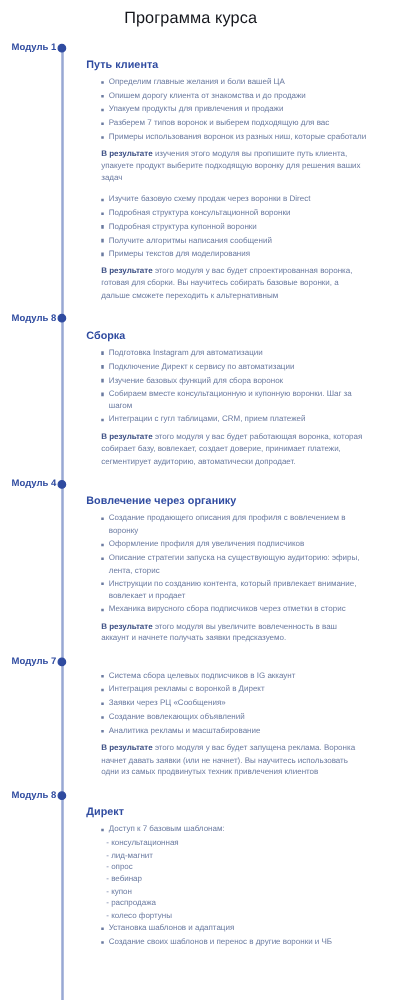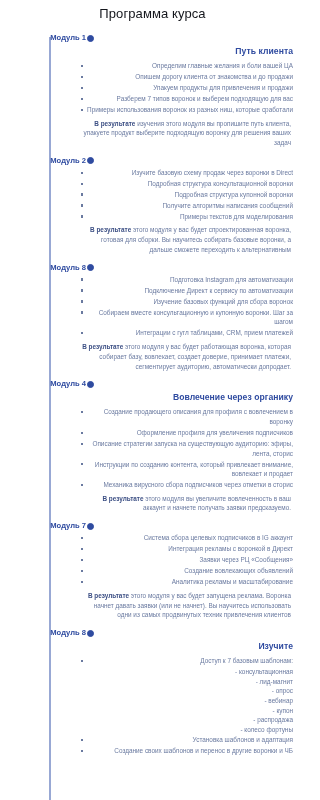--- a/index.html
+++ b/index.html
@@ -54,21 +54,20 @@
   .module {
     position: relative;
     display: block;
     padding: 0 6px 0 0;
     margin-bottom: 7px;
   }
 
   .module-head {
     position: relative;
     min-height: 13px;
-    margin-left: 41px;
   }
 
   .module-label {
     position: absolute;
     left: 0;
     top: 0;
     width: 45px;
     text-align: right;
     font-size: 7.6px;
     font-weight: bold;
@@ -84,21 +83,20 @@
     width: 7px;
     height: 7px;
     border-radius: 50%;
     background: #2f4ba0;
     border: 1px solid #2f4ba0;
   }
 
   .module-body {
     margin-left: 69px;
     padding-right: 6px;
-    text-align: right;
   }
 
   .module-title {
     font-size: 8.6px;
     font-weight: bold;
     color: #2f4ba0;
     line-height: 12px;
     margin: 0 0 4px 0;
     letter-spacing: 0.05px;
   }
@@ -175,41 +173,38 @@
             <li>Определим главные желания и боли вашей ЦА</li>
             <li>Опишем дорогу клиента от знакомства и до продажи</li>
             <li>Упакуем продукты для привлечения и продажи</li>
             <li>Разберем 7 типов воронок и выберем подходящую для вас</li>
             <li>Примеры использования воронок из разных ниш, которые сработали</li>
           </ul>
           <div class="result"><span class="result-lead">В результате</span><span> изучения этого модуля вы пропишите путь клиента, упакуете продукт выберите подходящую воронку для решения ваших задач</span></div>
         </div>
       </div>
       <div class="module">
-        <div class="module-head">
-          <div class="module-label">Модуль 2</div>
-          <div class="module-dot"></div>
-        </div>
         <div class="module-body">
           <ul class="bullets">
             <li>Изучите базовую схему продаж через воронки в Direct</li>
             <li>Подробная структура консультационной воронки</li>
             <li>Подробная структура купонной воронки</li>
             <li>Получите алгоритмы написания сообщений</li>
             <li>Примеры текстов для моделирования</li>
           </ul>
           <div class="result"><span class="result-lead">В результате</span><span> этого модуля у вас будет спроектированная воронка, готовая для сборки. Вы научитесь собирать базовые воронки, а дальше сможете переходить к альтернативным</span></div>
         </div>
       </div>
       <div class="module">
         <div class="module-head">
           <div class="module-label">Модуль 8</div>
           <div class="module-dot"></div>
         </div>
         <div class="module-body">
+          <div class="module-title">Сборка</div>
           <ul class="bullets">
             <li>Подготовка Instagram для автоматизации</li>
             <li>Подключение Директ к сервису по автоматизации</li>
             <li>Изучение базовых функций для сбора воронок</li>
             <li>Собираем вместе консультационную и купонную воронки. Шаг за шагом</li>
             <li>Интеграции с гугл таблицами, CRM, прием платежей</li>
           </ul>
           <div class="result"><span class="result-lead">В результате</span><span> этого модуля у вас будет работающая воронка, которая собирает базу, вовлекает, создает доверие, принимает платежи, сегментирует аудиторию, автоматически допродает.</span></div>
         </div>
       </div>
@@ -245,21 +240,21 @@
           </ul>
           <div class="result"><span class="result-lead">В результате</span><span> этого модуля у вас будет запущена реклама. Воронка начнет давать заявки (или не начнет). Вы научитесь использовать одни из самых продвинутых техник привлечения клиентов</span></div>
         </div>
       </div>
       <div class="module">
         <div class="module-head">
           <div class="module-label">Модуль 8</div>
           <div class="module-dot"></div>
         </div>
         <div class="module-body">
-          <div class="module-title">Изучите</div>
+          <div class="module-title">Директ</div>
           <ul class="bullets">
             <li>Доступ к 7 базовым шаблонам:</li>
             <li class="nobullet" style="list-style: none; padding: 0px; margin: 0px; --no-bullet: 1;">
               <ul class="subitems">
                 <li>консультационная</li>
                 <li>лид-магнит</li>
                 <li>опрос</li>
                 <li>вебинар</li>
                 <li>купон</li>
                 <li>распродажа</li>

